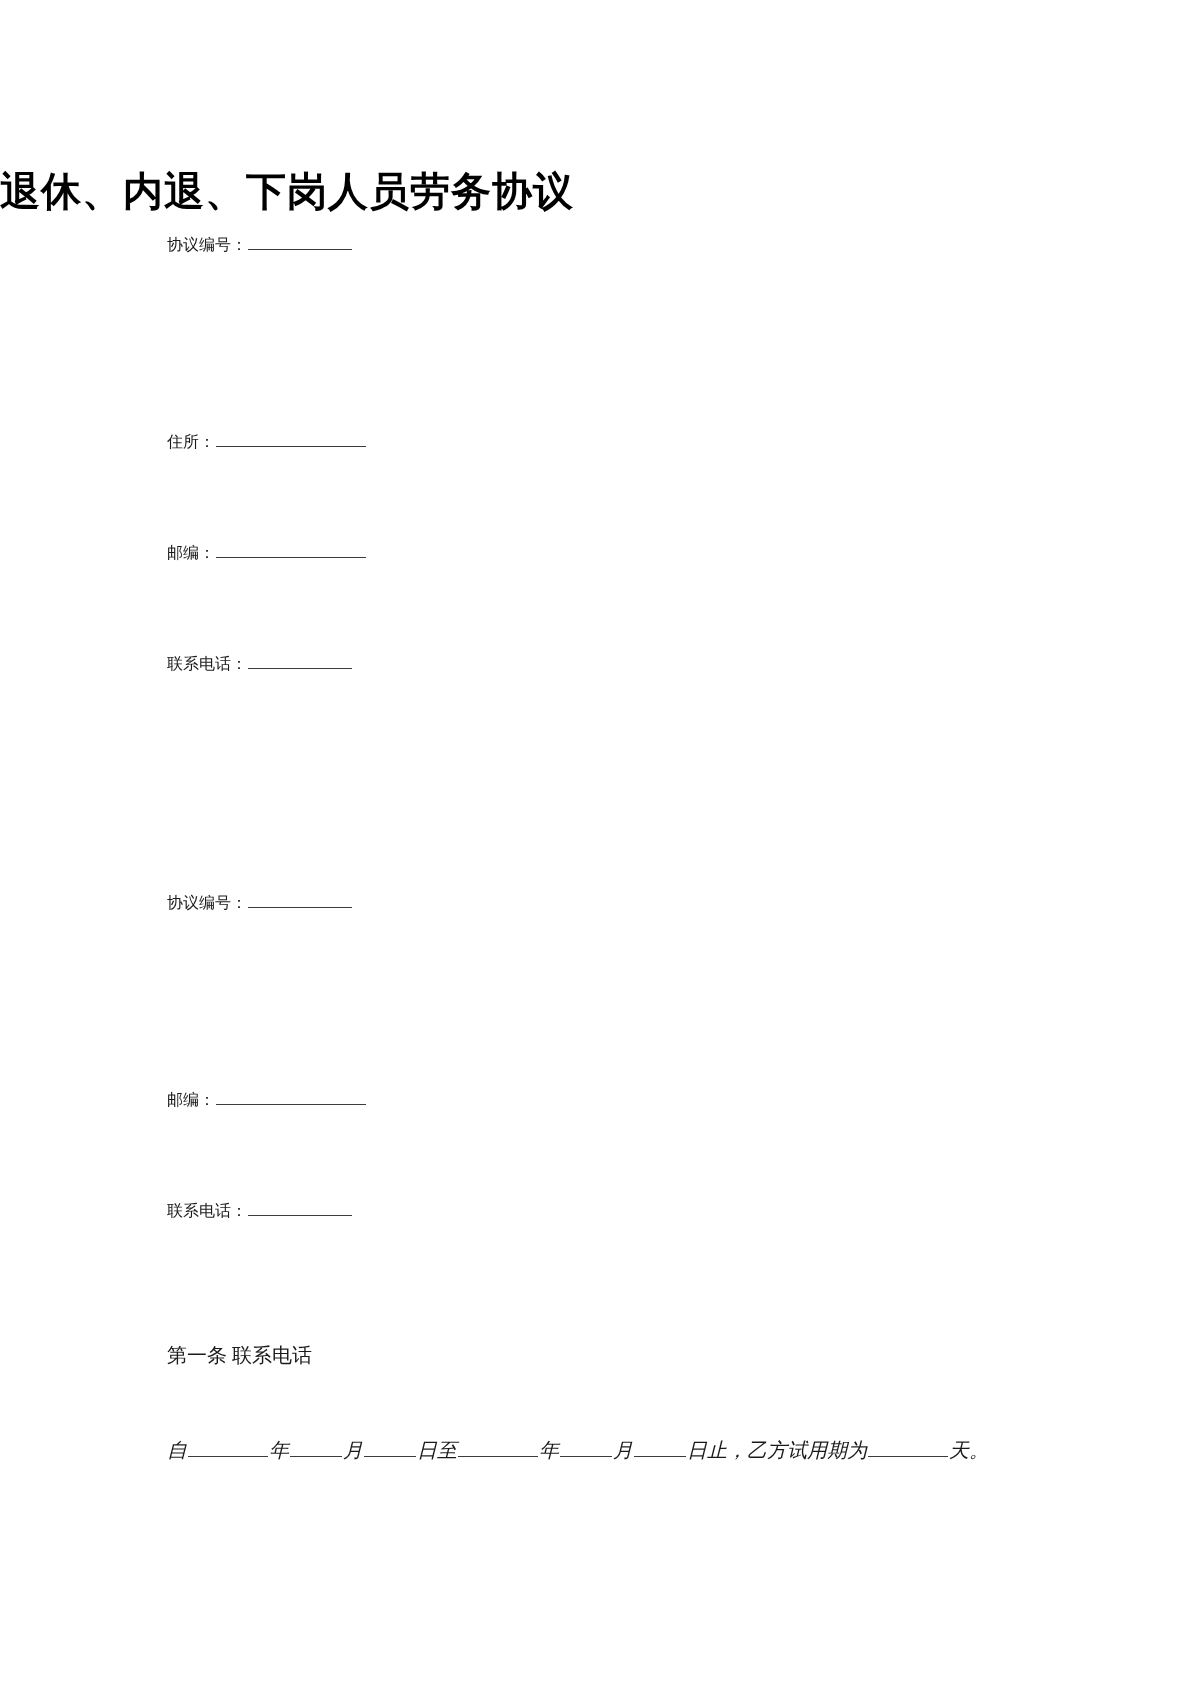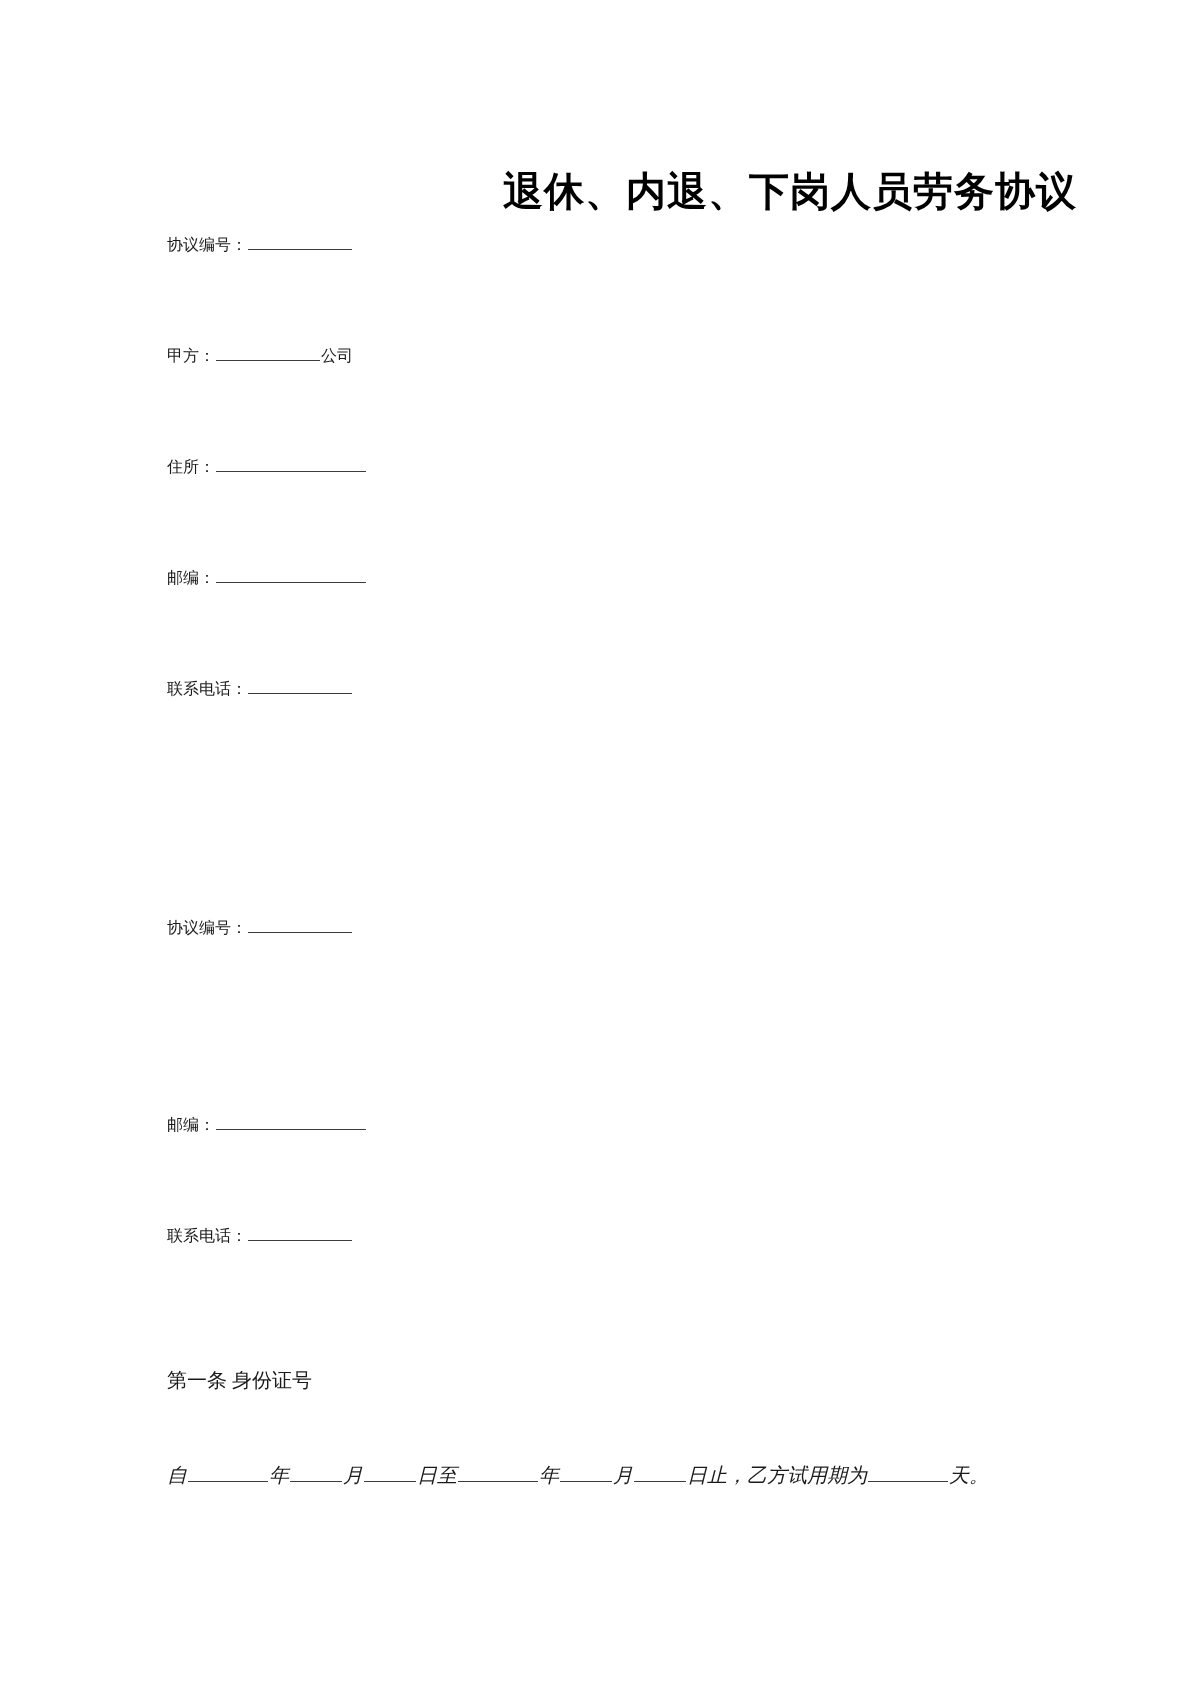--- a/index.html
+++ b/index.html
@@ -17,21 +17,21 @@
     height: 1683px;
     background: #ffffff;
     overflow: hidden;
     box-sizing: border-box;
   }
   .doc-title {
     position: absolute;
     left: 0;
     top: 140px;
     width: 1077px;
-    text-align: right;
+    text-align: left;
     font-size: 40px;
     font-weight: bold;
     letter-spacing: 1px;
     line-height: 1.2;
     font-family: "Liberation Sans", "DejaVu Sans", sans-serif;
   }
   .body-block {
     position: absolute;
     left: 167px;
     top: 228px;
@@ -85,23 +85,20 @@
   <h1 class="doc-title">退休、内退、下岗人员劳务协议</h1>
 
   <div class="body-block">
 
     <div class="field-line">
       <span class="field-label">协议编号：</span><span class="blank b-lg"></span>
     </div>
 
     <div class="sp-1"></div>
 
-    <div class="field-line">
-      <span class="field-label">甲方：</span><span class="blank b-lg"></span><span class="field-label">公司</span>
-    </div>
 
     <div class="sp-1"></div>
 
     <div class="field-line">
       <span class="field-label">住所：</span><span class="blank b-xxl"></span>
     </div>
 
     <div class="sp-1"></div>
 
     <div class="field-line">
@@ -136,21 +133,21 @@
     </div>
 
     <div class="sp-1"></div>
 
     <div class="field-line">
       <span class="field-label">联系电话：</span><span class="blank b-lg"></span>
     </div>
 
     <div class="sp-5"></div>
 
-    <div class="clause-head">第一条  身份证号</div>
+    <div class="clause-head">第一条  联系电话</div>
 
     <div class="sp-4"></div>
 
     <div class="clause-text">
       <span>自</span><span class="blank b-md"></span><span>年</span><span class="blank b-sm"></span><span>月</span><span class="blank b-sm"></span><span>日至</span><span class="blank b-md"></span><span>年</span><span class="blank b-sm"></span><span>月</span><span class="blank b-sm"></span><span>日止，乙方试用期为</span><span class="blank b-md"></span><span>天。</span>
     </div>
 
     <div class="sp-5"></div>
 
   </div>

